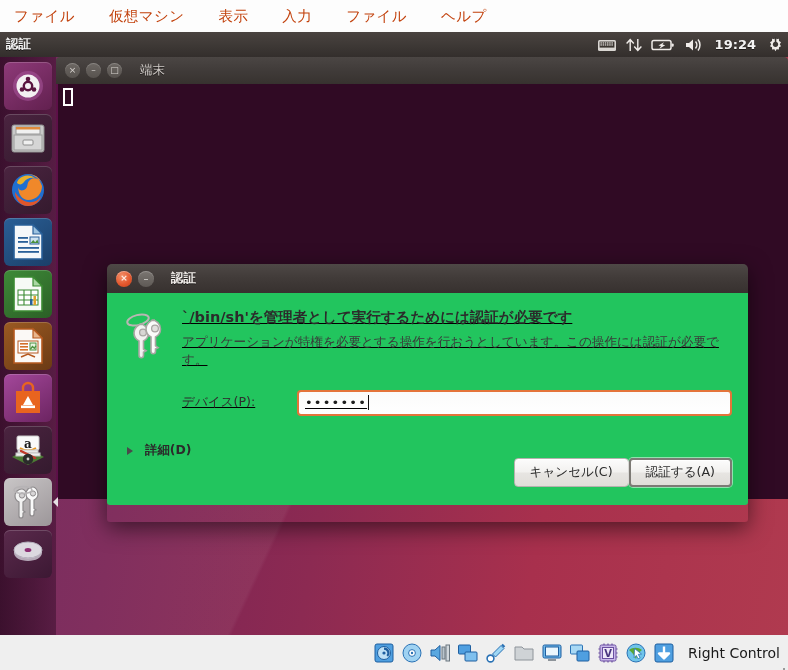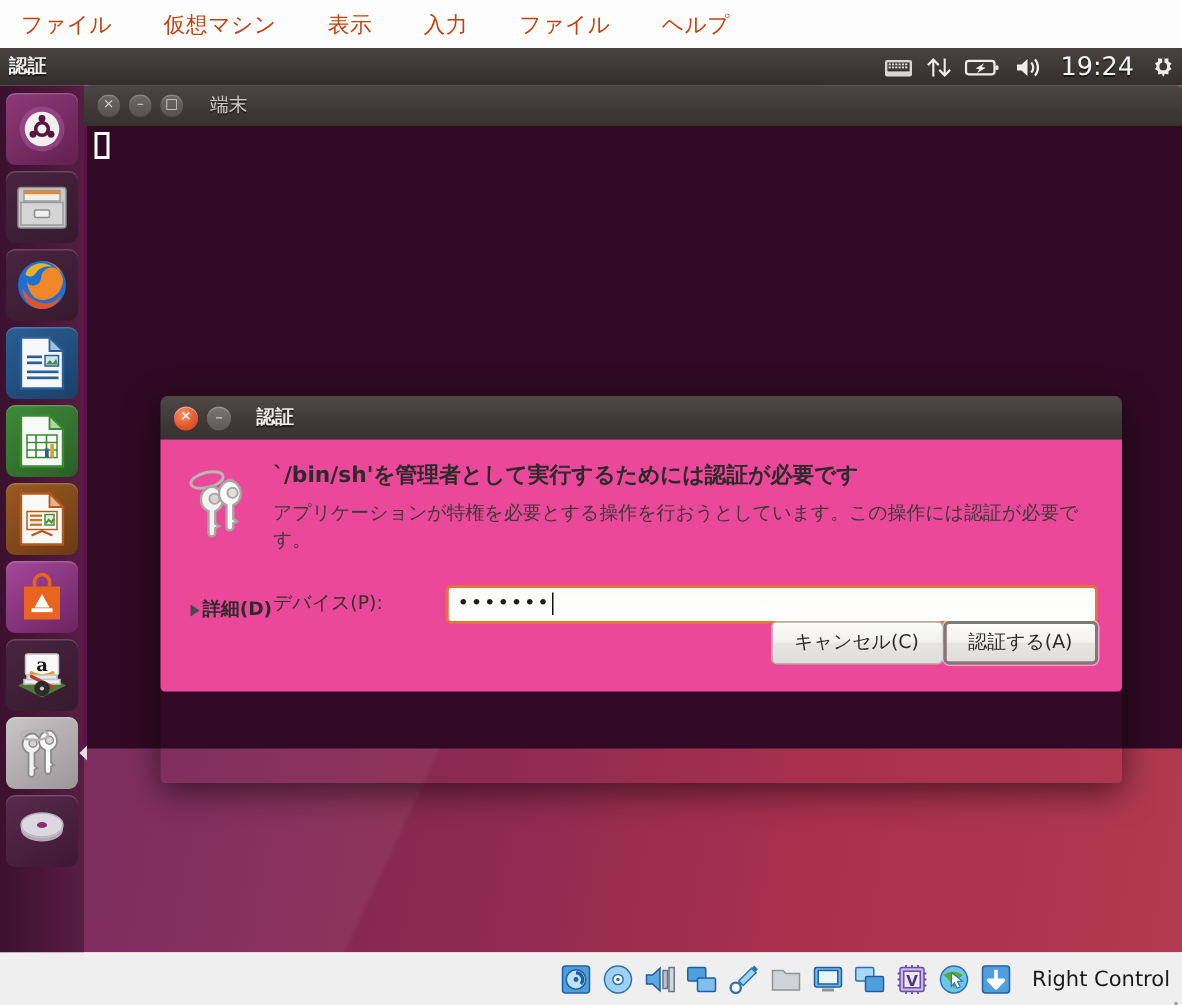--- a/index.html
+++ b/index.html
@@ -37,22 +37,23 @@
   #ubuntu-panel .panel-title {
     color: #f2f2f2; font-size: 12.5px; font-weight: bold;
     margin-left: 6px; text-shadow: 0 1px 0 rgba(0,0,0,.5);
   }
   #ubuntu-panel .panel-right {
     position: absolute; right: 4px; top: 0; height: 25px;
     display: flex; align-items: center; gap: 9px;
   }
   #ubuntu-panel .ind { display: flex; align-items: center; }
   #ubuntu-panel .clock {
-    color: #f4f4f4; font-size: 17px; padding: 0 2px;
+    color: #f4f4f4; font-size: 13px; padding: 0 2px;
     text-shadow: 0 1px 0 rgba(0,0,0,.5);
+    font-weight: bold;
   }
 
   
   #desktop-wallpaper {
     position: absolute; left: 0; top: 25px; width: 788px; height: 578px;
     background:
       linear-gradient(115deg,
         rgba(255,255,255,0.055) 0%, rgba(255,255,255,0.055) 47%,
         rgba(255,255,255,0.0) 47.4%, rgba(255,255,255,0.0) 100%),
       linear-gradient(100deg, #6b1f56 0%, #7a2355 22%, #8c2a52 45%, #a8304d 70%, #b03a4f 100%);
@@ -141,25 +142,26 @@
     background: linear-gradient(180deg,#7b7672,#5e5955);
     box-shadow: inset 0 1px 0 rgba(255,255,255,.22);
     display: flex; align-items: center; justify-content: center;
     color: #dedad6; font-size: 10px; line-height: 1; cursor: pointer;
   }
   #auth-title {
     color: #f0ece9; font-size: 12.5px; font-weight: bold; margin-left: 11px;
     text-shadow: 0 1px 0 rgba(0,0,0,.5);
   }
   #auth-body {
-    width: 100%; height: 168px;
-    background: #ec4899;
+    width: 100%; height: 212px;
+    background: #22c55e;
     border-bottom-left-radius: 3px; border-bottom-right-radius: 3px;
     position: relative;
     padding: 14px 16px 12px 16px;
+    text-decoration: underline;
   }
   #auth-main { display: flex; gap: 11px; }
   #keys-icon { flex: none; width: 48px; padding-top: 4px; }
   #auth-texts { flex: 1; padding-top: 1px; }
   #auth-heading {
     font-size: 14.5px; font-weight: bold; color: #2b2b2b;
     line-height: 1.25; margin-bottom: 7px;
   }
   #auth-desc {
     font-size: 12.6px; color: #3a3a3a; line-height: 1.42;
@@ -181,21 +183,21 @@
   #password-dots {
     font-size: 13px; color: #1d1d1d; letter-spacing: 1.2px;
     font-family: "DejaVu Sans", sans-serif; line-height: 1;
   }
   #password-caret {
     width: 1px; height: 15px; background: #111; margin-left: 1px;
   }
 
   #details-expander {
     position: absolute; left: 20px; bottom: 46px;
-    display: flex; align-items: center; gap: 2px; cursor: pointer;
+    display: flex; align-items: center; gap: 12px; cursor: pointer;
   }
   #details-triangle {
     width: 0; height: 0;
     border-top: 4.5px solid transparent; border-bottom: 4.5px solid transparent;
     border-left: 6px solid #4a4a4a;
   }
   #details-label { font-size: 12.4px; color: #2b2b2b; font-weight: bold; }
 
   #auth-buttons {
     position: absolute; right: 16px; bottom: 18px;

